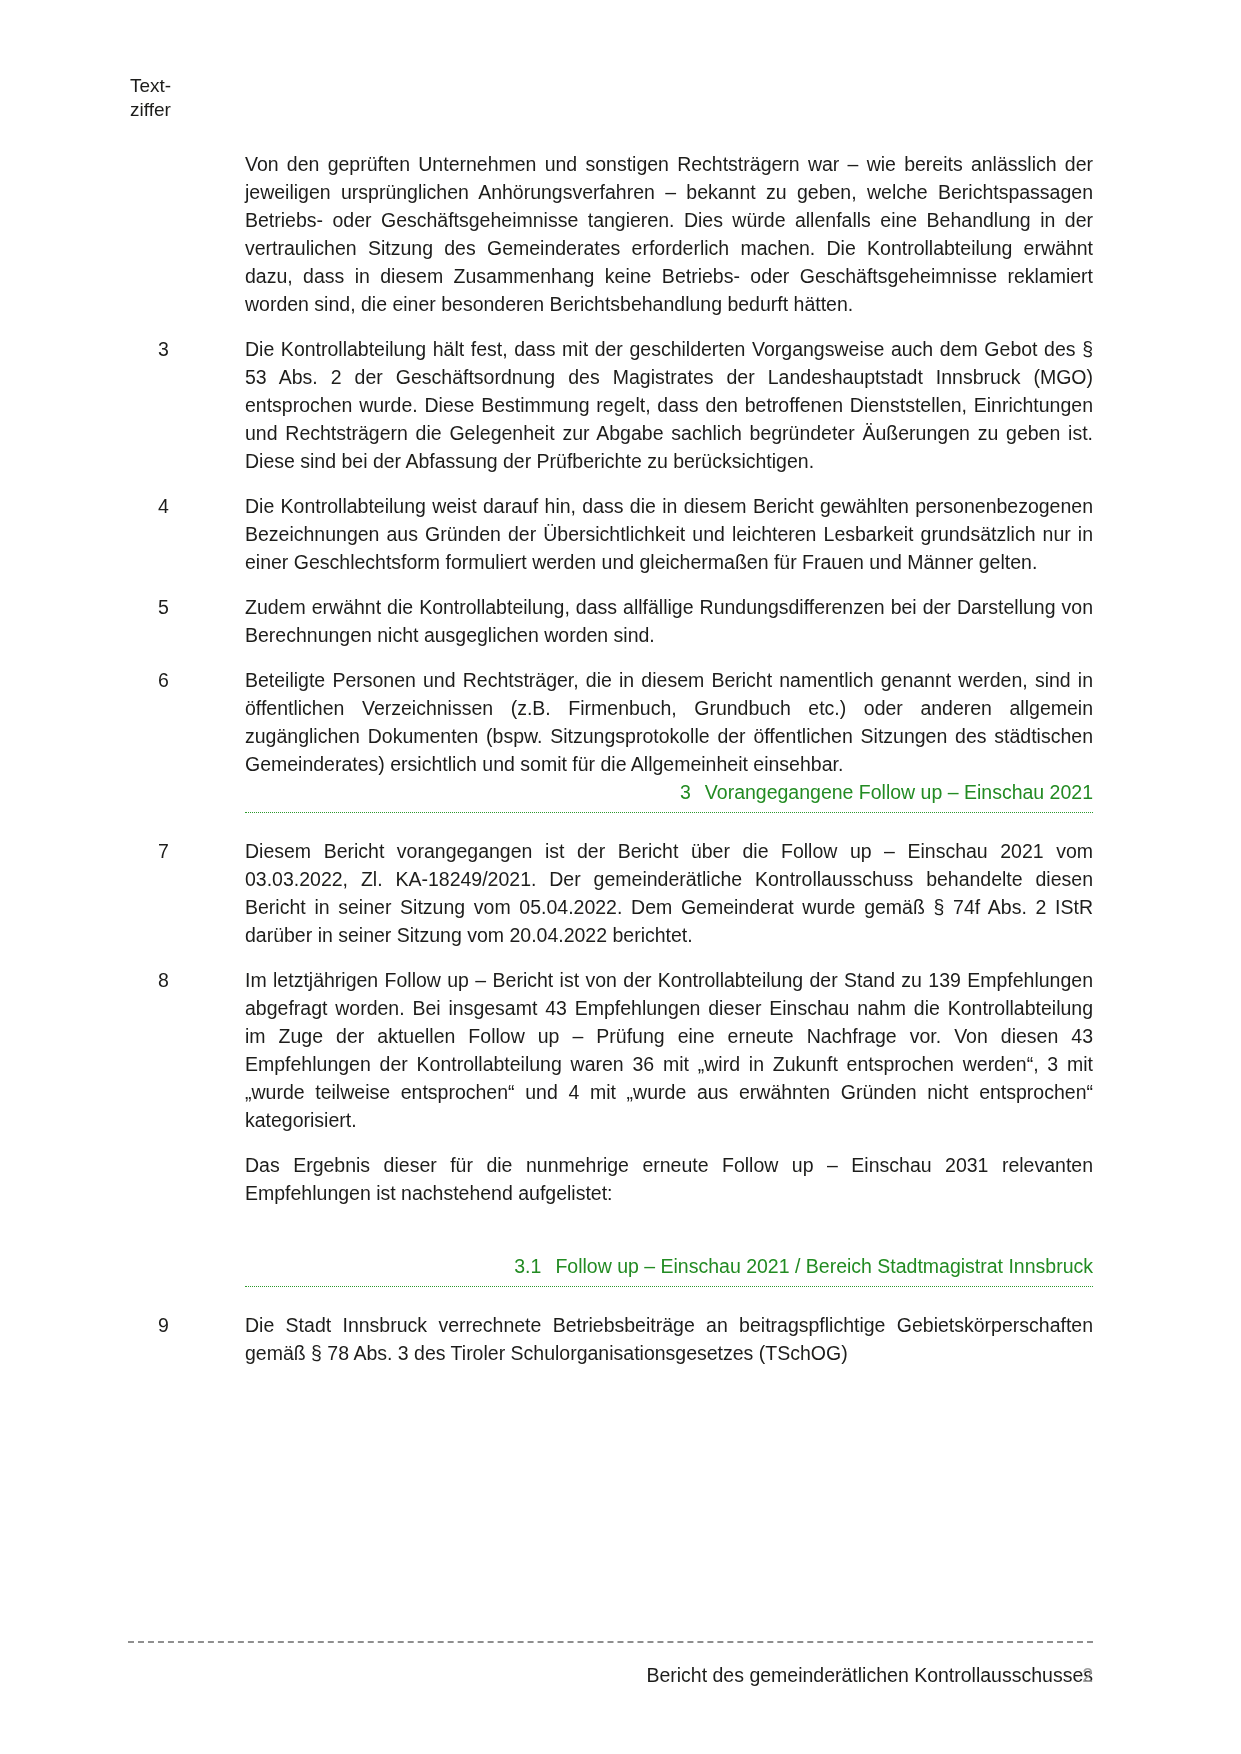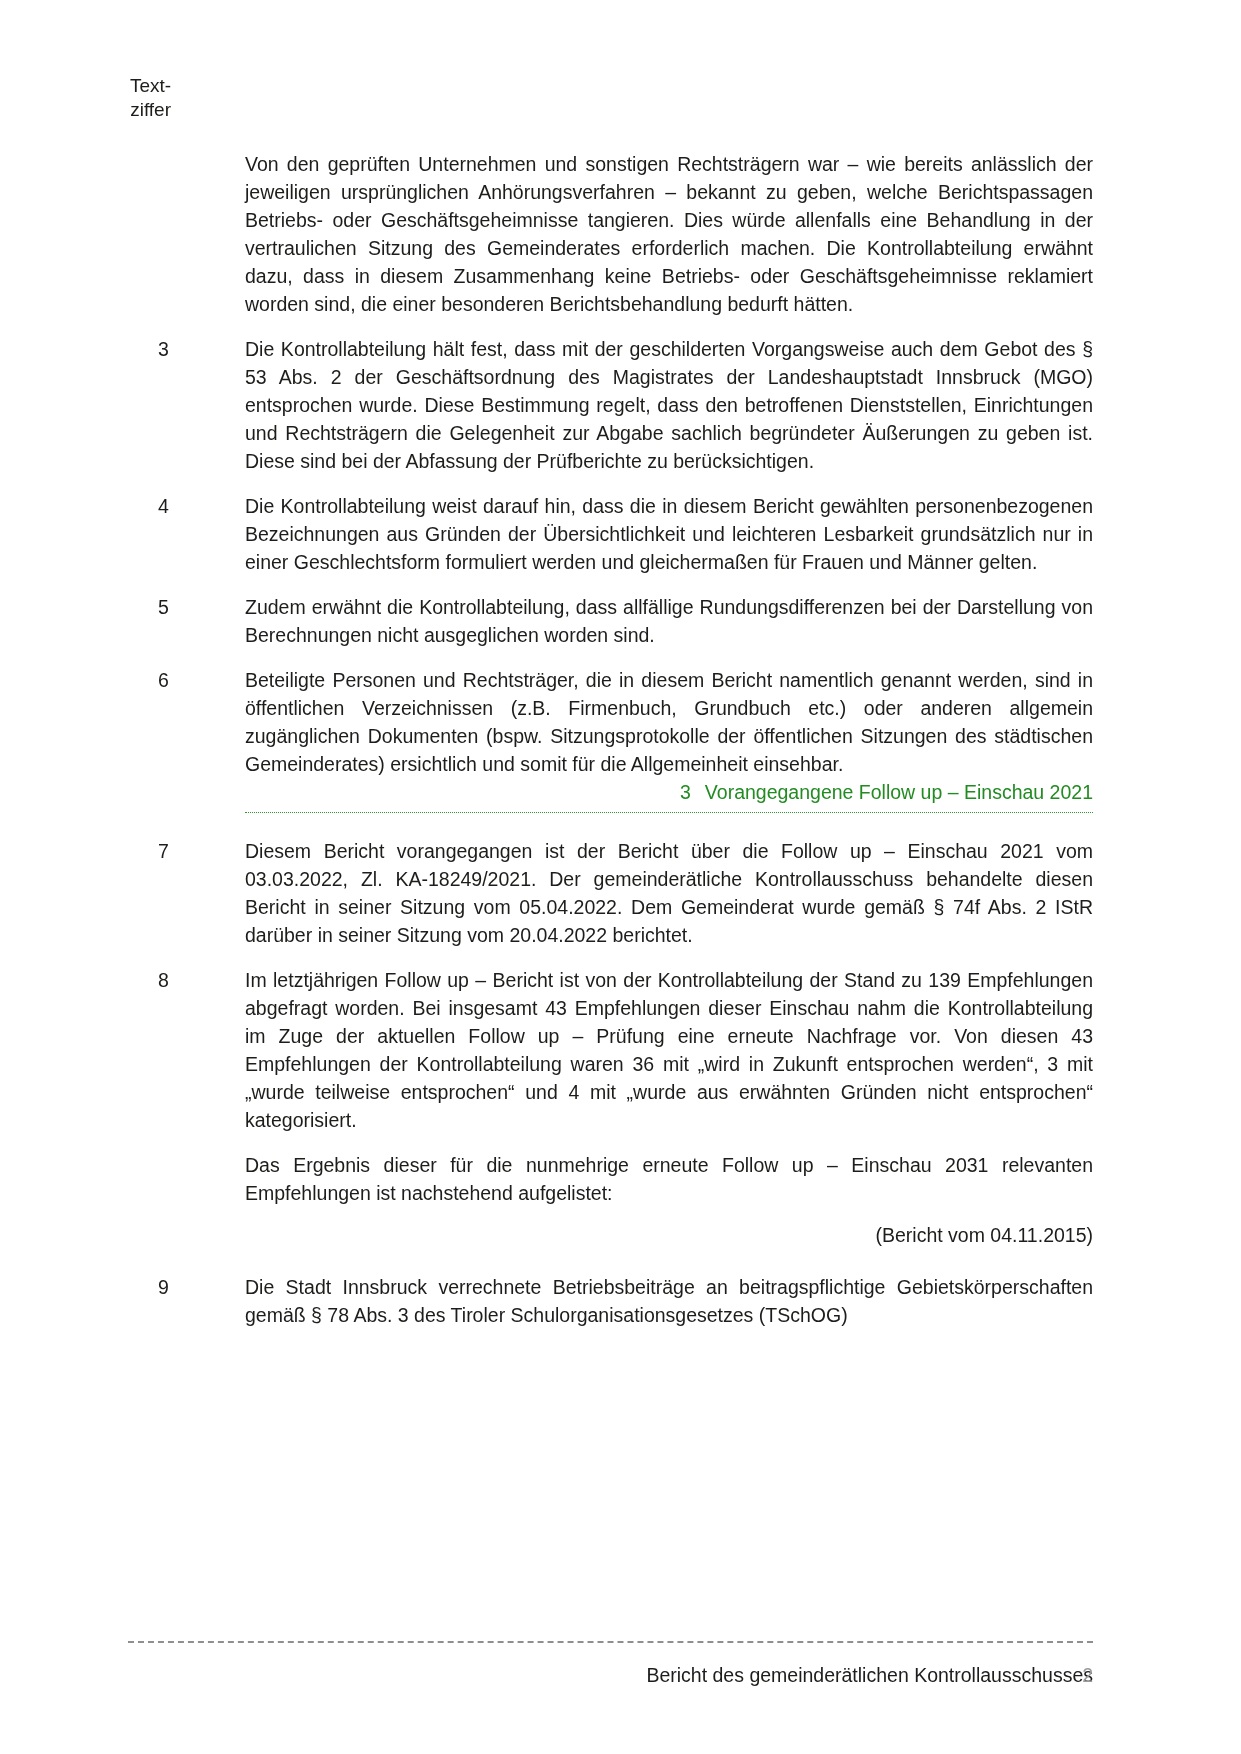--- a/index.html
+++ b/index.html
@@ -13,21 +13,21 @@
     line-height: 28px;
     color: #1d1d1b;
     overflow: hidden;
   }
   .margin-label {
     position: absolute;
     left: 130px;
     top: 74px;
     font-size: 19px;
     line-height: 24px;
-    text-align: center;
+    text-align: left;
   }
   .content {
     position: absolute;
     left: 245px;
     top: 150px;
     width: 848px;
   }
   .para {
     position: relative;
     text-align: justify;
@@ -127,23 +127,25 @@
     <div class="para mt17">
       <span class="num">8</span>
       <div class="ptext">Im letztjährigen Follow up – Bericht ist von der Kontrollabteilung der Stand zu 139 Empfehlungen abgefragt worden. Bei insgesamt 43 Empfehlungen dieser Einschau nahm die Kontrollabteilung im Zuge der aktuellen Follow up – Prüfung eine erneute Nachfrage vor. Von diesen 43 Empfehlungen der Kontrollabteilung waren 36 mit „wird in Zukunft entsprochen werden“, 3 mit „wurde teilweise entsprochen“ und 4 mit „wurde aus erwähnten Gründen nicht entsprochen“ kategorisiert.</div>
     </div>
 
     <div class="para mt17">
       <span class="num"></span>
       <div class="ptext">Das Ergebnis dieser für die nunmehrige erneute Follow up – Einschau 2031 relevanten Empfehlungen ist nachstehend aufgelistet:</div>
     </div>
 
+    <div class="heading-green mt45">
+      <span class="sec-num">3.1</span><span>Follow up – Einschau 2021 / Bereich Stadtmagistrat Innsbruck</span>
+    </div>
 
 
-    <div class="subnote mt14">(Bericht vom 04.11.2015)</div>
 
     <div class="para mt24">
       <span class="num">9</span>
       <div class="ptext">Die Stadt Innsbruck verrechnete Betriebsbeiträge an beitragspflichtige Gebietskörperschaften gemäß § 78 Abs. 3 des Tiroler Schulorganisationsgesetzes (TSchOG)</div>
     </div>
 
   </div>
 
   <div class="footer-rule"></div>
   <div class="footer-ref">Zl. KA-11795/2022</div>

